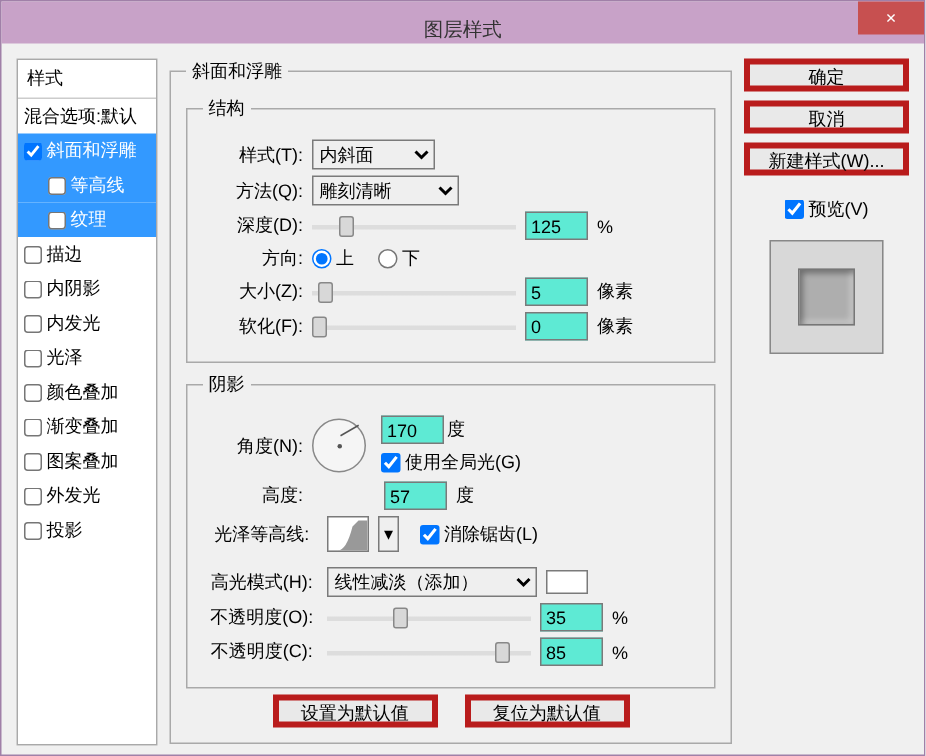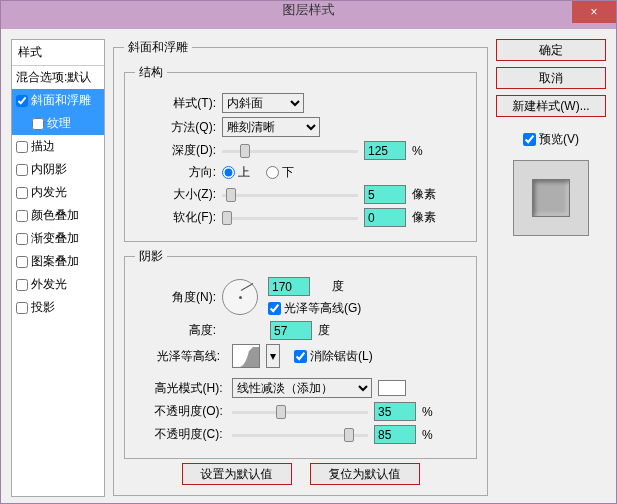--- a/index.html
+++ b/index.html
@@ -1,47 +1,47 @@
 <!DOCTYPE html>
 <html><head>
 <meta charset="utf-8">
 <style>
 *{box-sizing:border-box;margin:0;padding:0;font-family:"Microsoft YaHei","SimSun",sans-serif;font-size:12px}
 body{background:#f0f0f0;width:617px;height:504px;overflow:hidden}
 .window{width:617px;height:504px;background:#f0f0f0;border:1px solid #a080a8}
-.titlebar{height:28px;background:#c8a2c8;display:flex;align-items:flex-start;position:relative}
+.titlebar{height:28px;background:#c8a2c8;display:flex;align-items:flex-end;position:relative}
 .title{flex:1;text-align:center;color:#333;font-size:13px}
 .close-btn{width:44px;height:22px;background:#c75050;color:#fff;display:flex;align-items:center;justify-content:center;margin-right:0;position:absolute;right:0;top:0;font-size:14px;font-family:sans-serif}
 .body{display:flex;padding:10px 10px 6px 10px;gap:8px;height:calc(100% - 28px)}
 .styles-panel{width:94px;border:1px solid #a9a9a9;background:#fff}
 .styles-header{padding:4px 6px;border-bottom:1px solid #ccc}
 .style-row{padding:3px 4px;display:flex;align-items:center;gap:3px;white-space:nowrap}
 .style-row.sel{background:#3399ff;color:#fff}
 .style-row.sub{padding-left:20px}
 .style-row input[type=checkbox]{width:12px;height:12px}
 .main{flex:1;display:flex;flex-direction:column;gap:6px}
 fieldset{border:1px solid #a9a9a9;padding:8px 10px 10px 10px}
 legend{padding:0 4px}
-.row{display:flex;align-items:center;margin:4px 16px;gap:6px}
+.row{display:flex;align-items:center;margin:4px 2px;gap:6px}
 .lbl{width:65px;text-align:right}
 .lbl2{width:75px;text-align:center}
 select{border:1px solid #7a7a7a;background:#efefef;height:20px;font-size:12px}
 .slider{height:18px;position:relative;background:linear-gradient(#ddd,#ddd) 0 8px/100% 3px no-repeat}
 .slider .thumb{position:absolute;top:2px;width:10px;height:14px;background:#d8d8d8;border:1px solid #888;border-radius:2px}
 .num{width:42px;height:19px;border:1px solid #7a7a7a;padding:1px 3px;text-align:left;background:#5eead4}
 .unit{min-width:24px}
 .radio{display:flex;align-items:center;gap:3px}
 .angle-dial{width:36px;height:36px;border:1px solid #888;border-radius:50%;background:#f5f5f5;position:relative}
 .angle-dial::after{content:"";position:absolute;width:3px;height:3px;background:#555;border-radius:50%;top:16px;left:16px}
 .angle-dial::before{content:"";position:absolute;width:14px;height:1px;background:#555;top:10px;left:18px;transform-origin:left center;transform:rotate(-30deg)}
 .contour{width:28px;height:24px;border:1px solid #7a7a7a;background:#fff;position:relative;overflow:hidden}
 .contour svg{position:absolute;top:0;left:0}
 .swatch{width:28px;height:16px;border:1px solid #7a7a7a}
 .right{width:110px;display:flex;flex-direction:column;gap:6px;align-items:stretch}
-.btn{height:22px;border:1px solid #b91c1c;background:#e9e9e9;display:flex;align-items:center;justify-content:center;cursor:default}
+.btn{height:22px;border:4px solid #b91c1c;background:#e9e9e9;display:flex;justify-content:center;cursor:default}
 .preview-box{width:76px;height:76px;border:1px solid #888;background:#d8d8d8;margin:6px auto 0 auto;display:flex;align-items:center;justify-content:center}
 .preview-inner{width:38px;height:38px;background:#aeaeae;border:1px solid #777;box-shadow:inset 2px 2px 4px rgba(0,0,0,.4),inset -2px -2px 4px rgba(255,255,255,.4)}
 .bottom-btns{display:flex;gap:18px;justify-content:center;margin-top:4px}
 .bottom-btns .btn{width:110px}
 .chk{display:flex;align-items:center;gap:3px}
 </style>
 </head>
 <body>
 
 <div class="window">
@@ -58,33 +58,41 @@
       <div class="style-row">
           <span>混合选项:默认</span>
         </div>
       <div id="style-list">
           <div class="style-row sel">
             <input type="checkbox" checked="" style="">
             <span>斜面和浮雕</span>
           </div>
           <div class="style-row sel sub">
             <input type="checkbox" style="">
+            <span>等高线</span>
+          </div>
+          <div class="style-row sel sub">
+            <input type="checkbox" style="">
             <span>纹理</span>
           </div>
           <div class="style-row">
             <input type="checkbox" style="">
             <span>描边</span>
           </div>
           <div class="style-row">
             <input type="checkbox" style="">
             <span>内阴影</span>
           </div>
           <div class="style-row">
             <input type="checkbox" style="">
             <span>内发光</span>
+          </div>
+          <div class="style-row">
+            <input type="checkbox" style="">
+            <span>光泽</span>
           </div>
           <div class="style-row">
             <input type="checkbox" style="">
             <span>颜色叠加</span>
           </div>
           <div class="style-row">
             <input type="checkbox" style="">
             <span>渐变叠加</span>
           </div>
           <div class="style-row">
@@ -154,27 +162,27 @@
           </div>
         </fieldset>
 
         <fieldset style="margin-top:6px">
           <legend>阴影</legend>
 
           <div class="row">
             <div class="lbl">角度(N):</div>
             <div class="angle-dial"></div>
             <div style="display:flex;flex-direction:column;gap:4px;margin-left:4px">
-              <div style="display:flex;align-items:center;gap:22px">
+              <div style="display:flex;align-items:center;gap:2px">
                 <input class="num" value="170" style="">
                 <span>度</span>
               </div>
               <label class="chk">
                   <input type="checkbox" checked="" style="">
-                  <span>光泽等高线(G)</span>
+                  <span>使用全局光(G)</span>
                 </label>
             </div>
           </div>
           <div class="row">
             <div class="lbl">高度:</div>
             <div style="width:42px"></div>
             <input class="num" value="57" style="">
             <span>度</span>
           </div>
           <div class="row">

